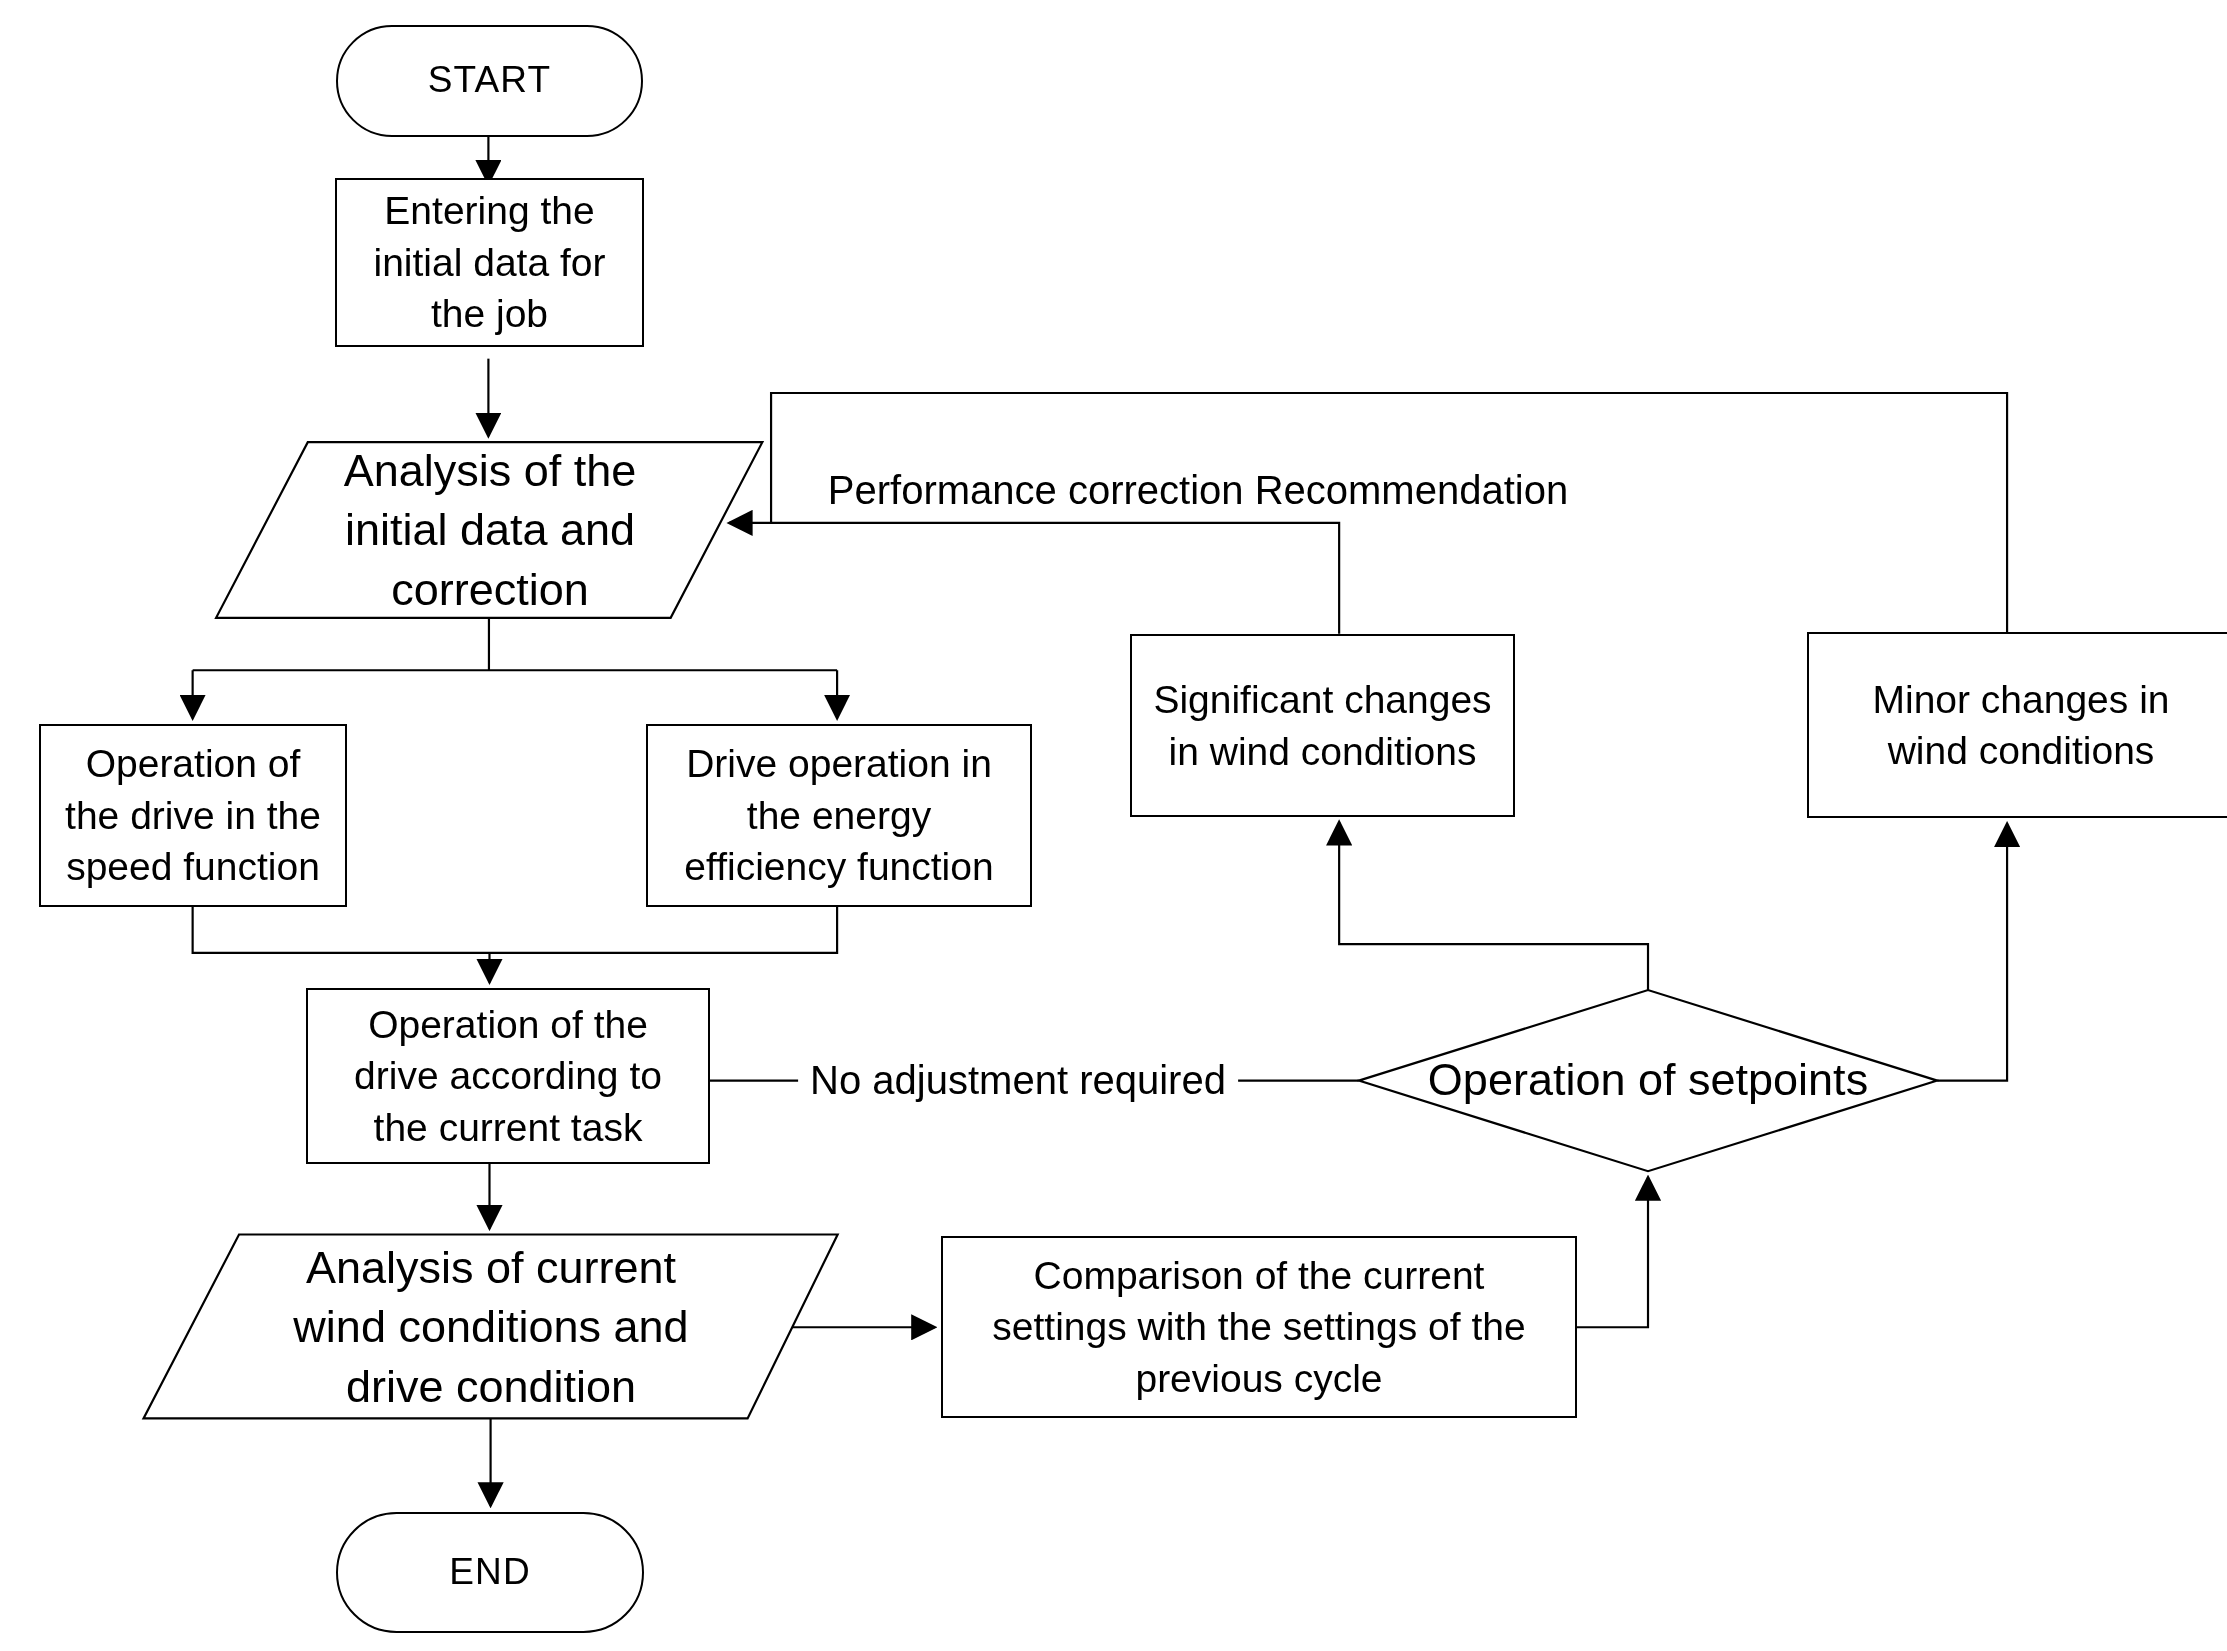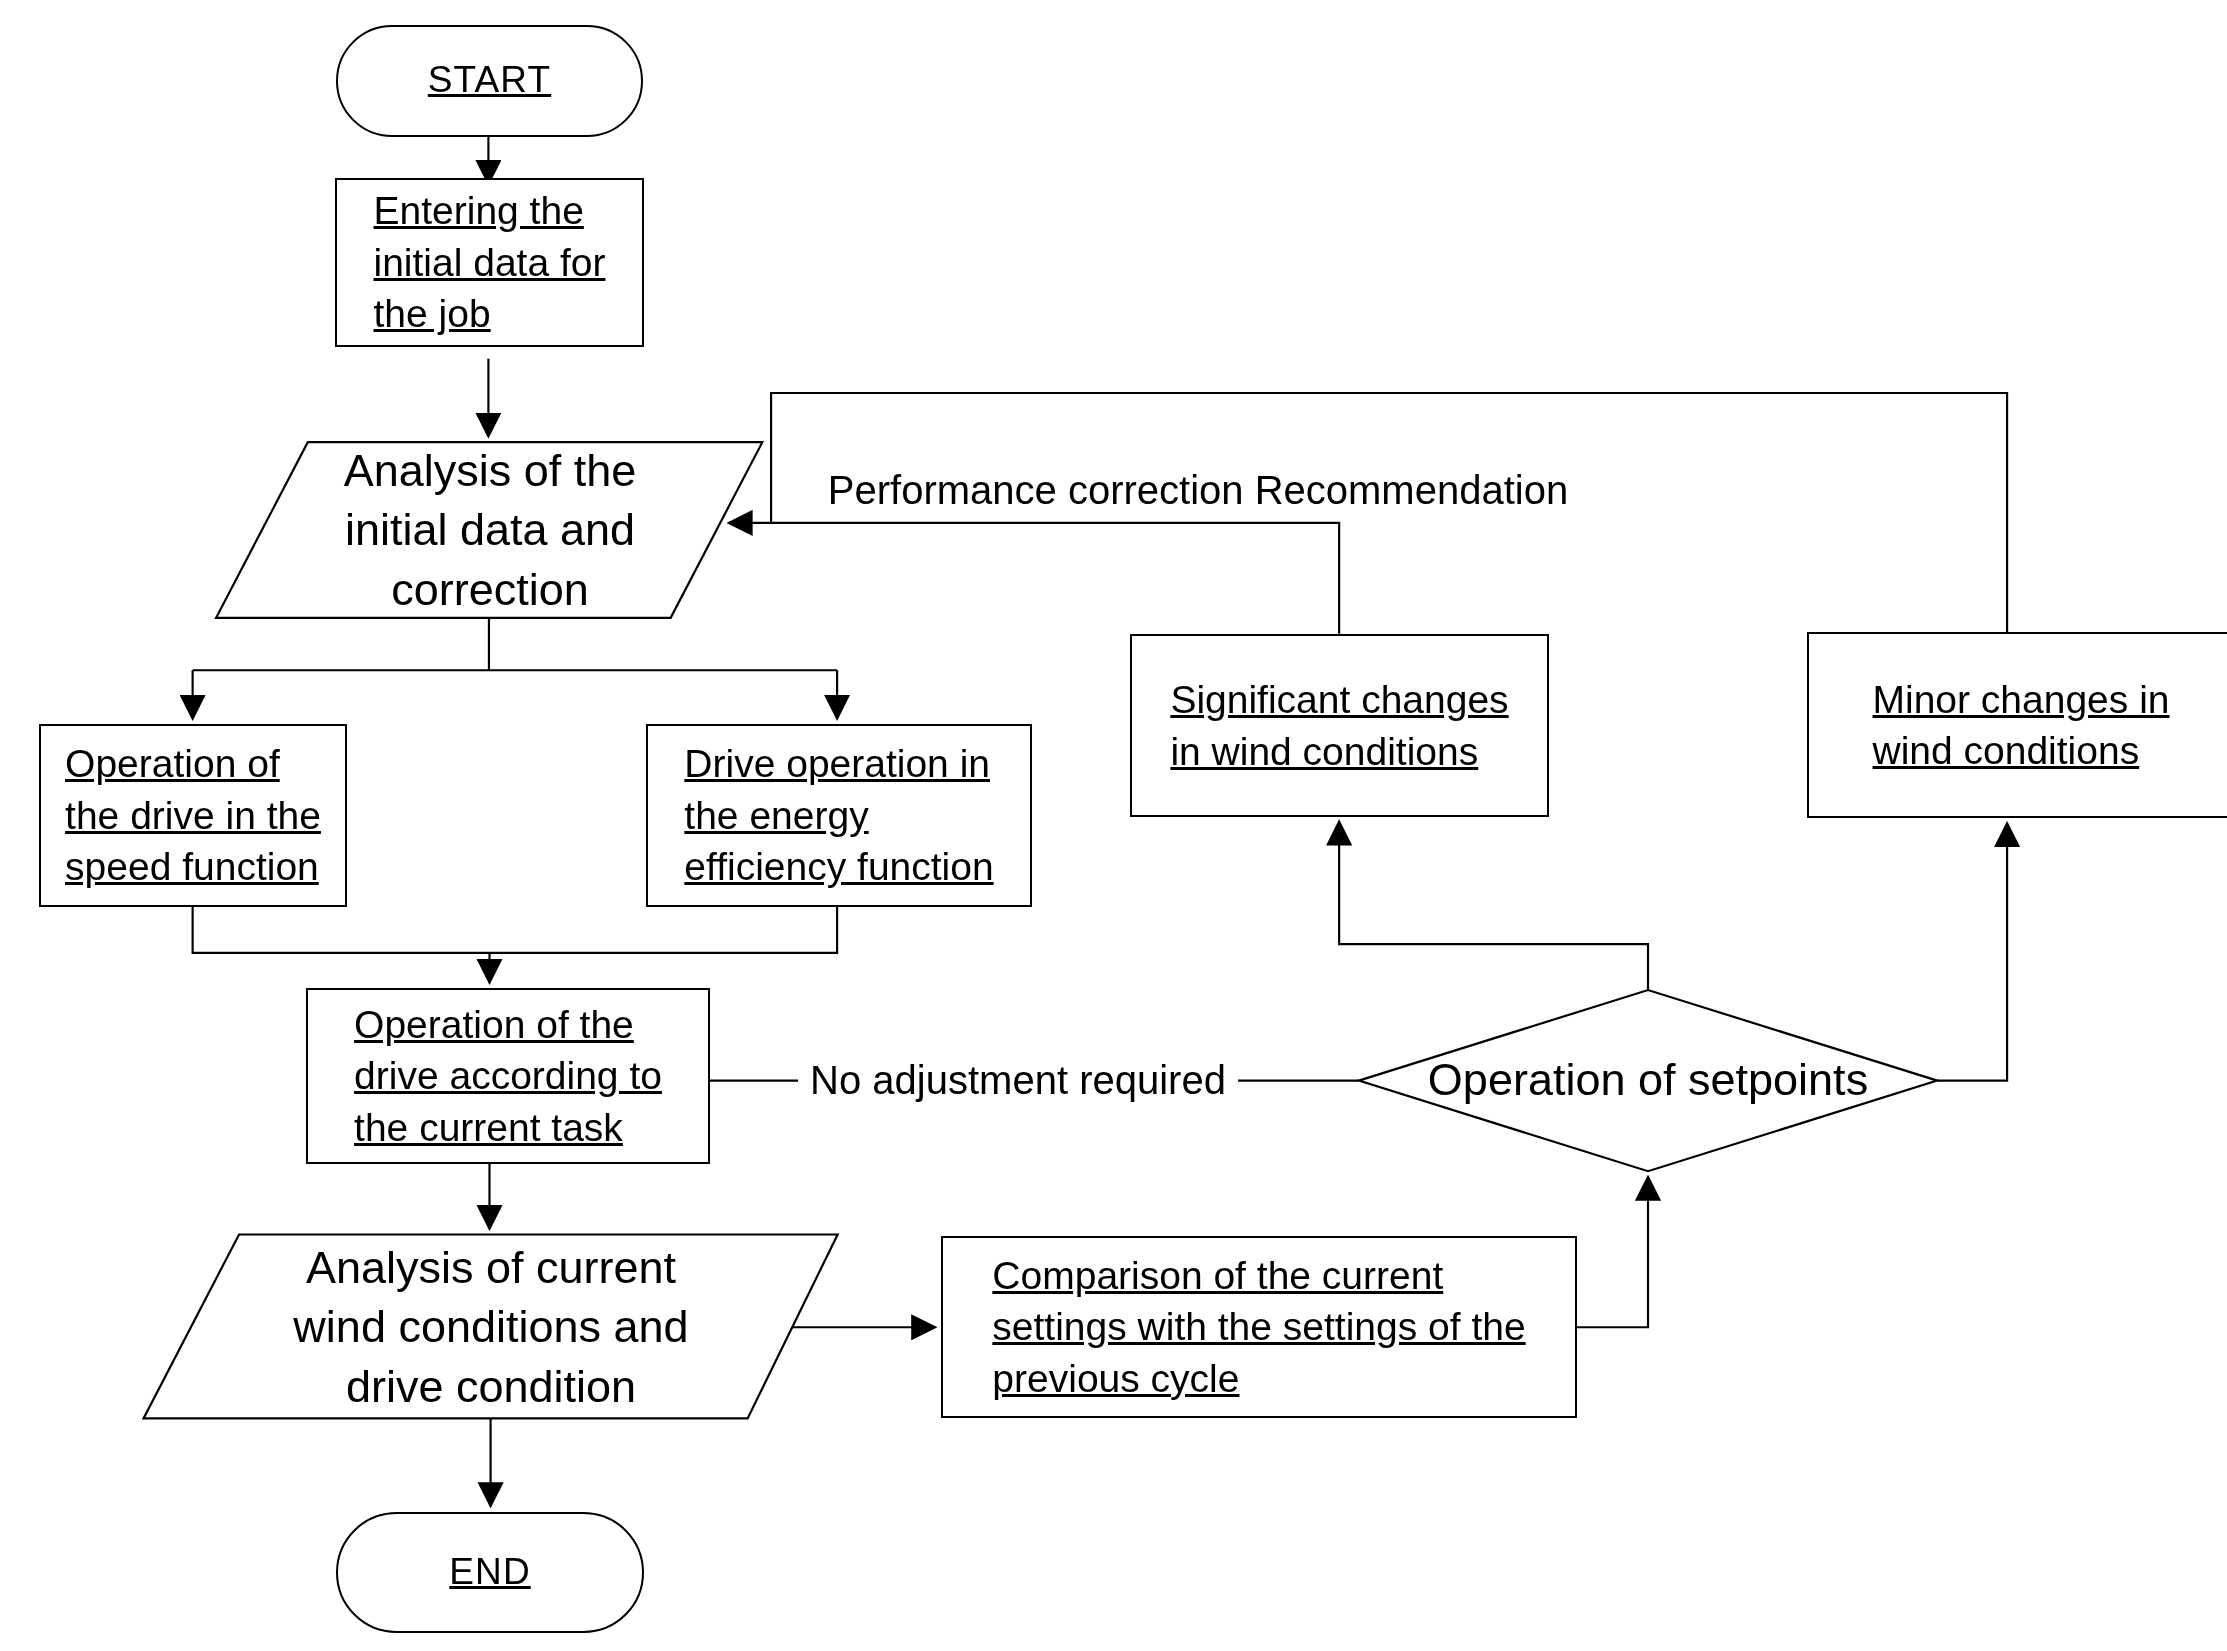--- a/index.html
+++ b/index.html
@@ -9,25 +9,25 @@
     background:#ffffff;
     font-family:"Liberation Sans", sans-serif;
     color:#000;
     overflow:hidden;
   }
   svg.wires{position:absolute;left:0;top:0;width:2227px;height:1651px;}
   .node{
     position:absolute;
     box-sizing:border-box;
     display:flex;align-items:center;justify-content:center;
+    text-align:center;
     border:2.2px solid #000;
     background:#fff;
     font-size:39px;line-height:1.32;
     white-space:pre-line;
-    text-decoration:underline;
   }
   .terminator{border-radius:63px;font-size:37px;letter-spacing:1.1px;}
   .shape-text{
     position:absolute;
     transform:translate(-50%,-50%);
     text-align:center;
     font-size:45px;line-height:1.32;
     white-space:pre-line;
   }
   .free-label{
@@ -94,21 +94,21 @@
 speed function</div>
 
   <div class="node" style="left:646px;top:724px;width:386px;height:183px;">Drive operation in
 the energy
 efficiency function</div>
 
   <div class="node" style="left:306px;top:988px;width:404px;height:176px;">Operation of the
 drive according to
 the current task</div>
 
-  <div class="node" style="left:1130px;top:634px;width:419px;height:183px;">Significant changes
+  <div class="node" style="left:1130px;top:634px;width:385px;height:183px;">Significant changes
 in wind conditions</div>
 
   <div class="node" style="left:1794px;top:632px;width:428px;height:186px;margin-left:13px;">Minor changes in
 wind conditions</div>
 
   <div class="node" style="left:941px;top:1236px;width:636px;height:182px;">Comparison of the current
 settings with the settings of the
 previous cycle</div>
 
   <div class="node terminator" style="left:336px;top:1512px;width:308px;height:121px;">END</div>

